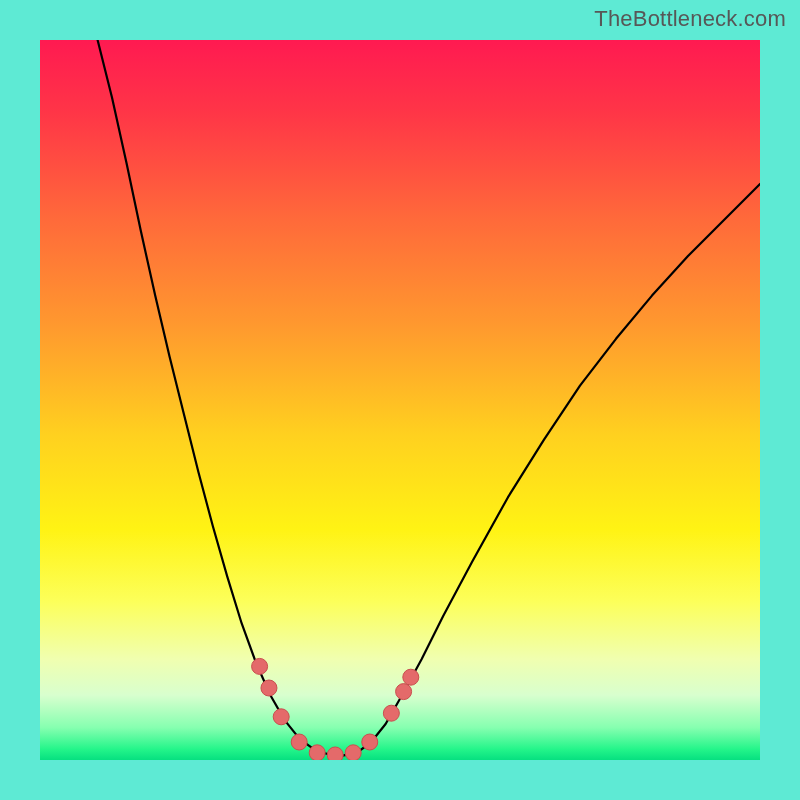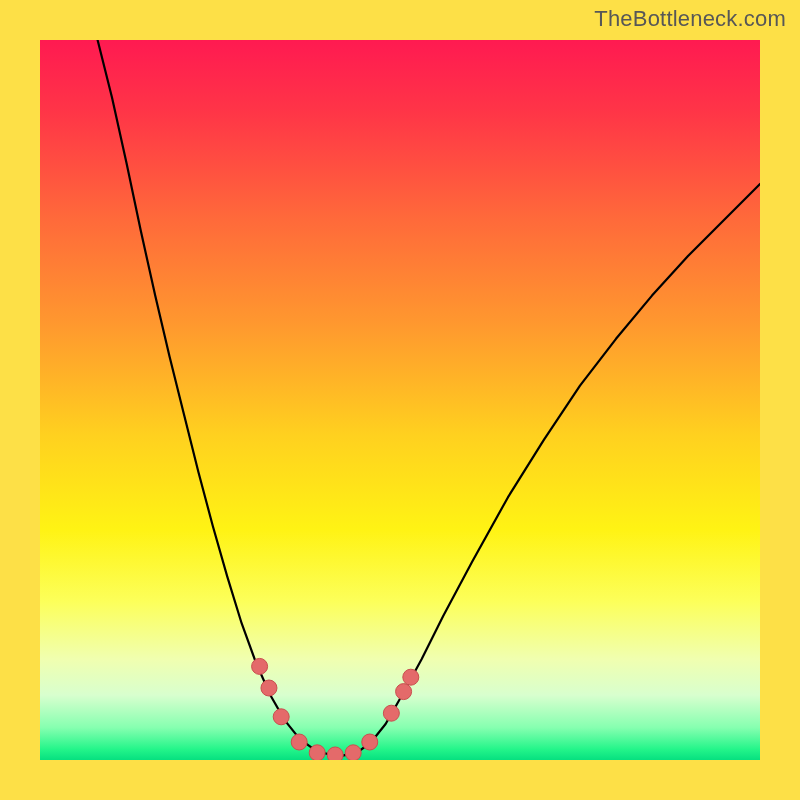--- a/index.html
+++ b/index.html
@@ -8,21 +8,21 @@
     width: 800px;
     height: 800px;
     overflow: hidden;
     background: #000;
     font-family: Arial, sans-serif;
   }
   .frame {
     position: relative;
     width: 800px;
     height: 800px;
-    background: #fde047;
+    background: #5eead4;
   }
   .watermark {
     position: absolute;
     top: 6px;
     right: 14px;
     color: #575757;
     font-size: 22px;
     font-weight: 500;
     letter-spacing: 0.2px;
     z-index: 10;

